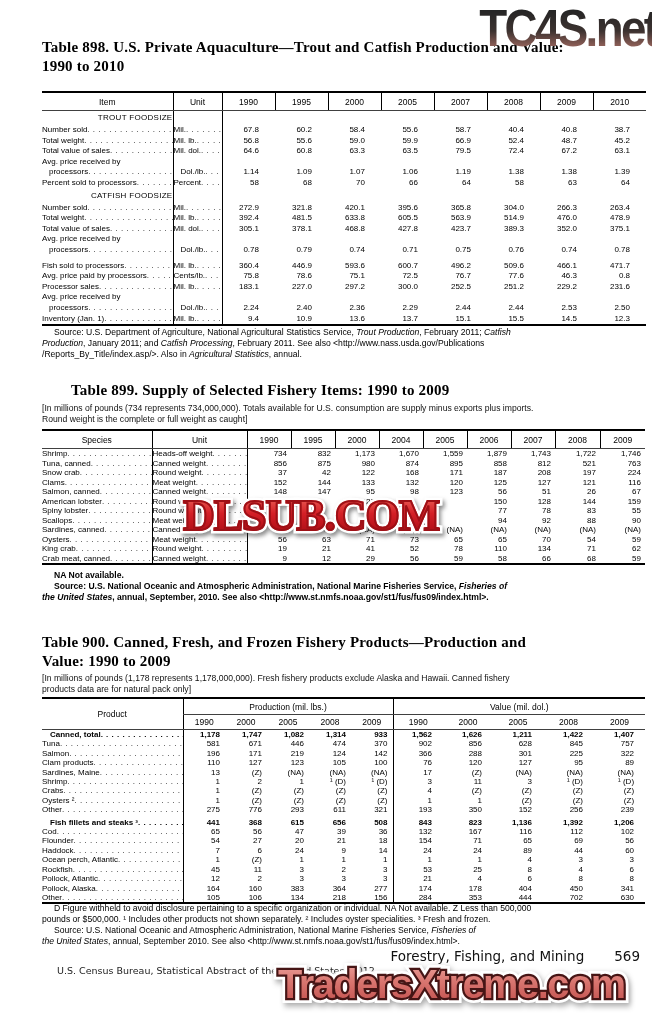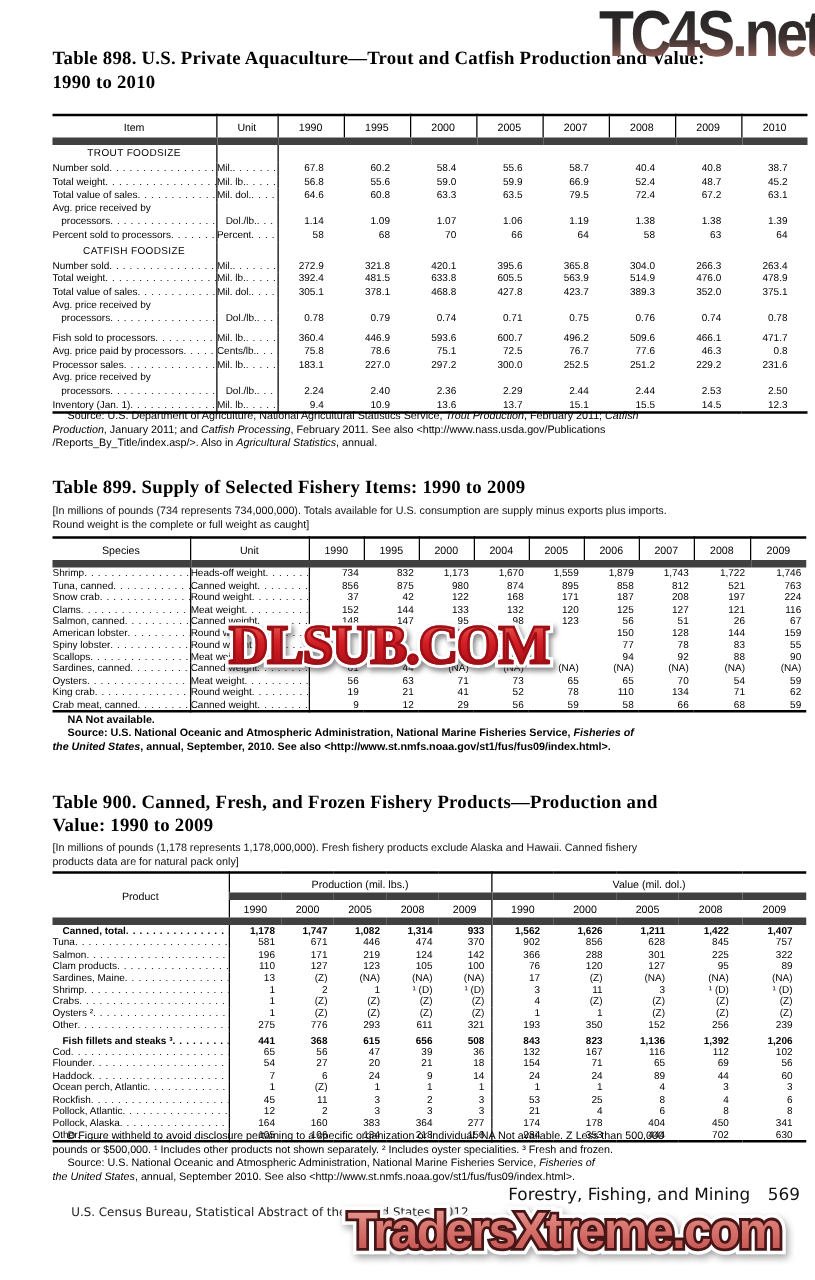--- a/index.html
+++ b/index.html
@@ -10,24 +10,24 @@
   .t-title{position:absolute;left:42px;width:575px;
            font-family:"Liberation Serif",serif;font-weight:bold;
            font-size:15px;line-height:18.5px;letter-spacing:.2px;}
   .bracket{position:absolute;left:42px;width:590px;font-size:8.6px;line-height:11px;color:#111;}
 
   
   table{border-collapse:collapse;table-layout:fixed;position:absolute;left:42px;
         border-top:2px solid #000;border-bottom:2px solid #000;}
   th,td{margin:0;padding:0;font-size:8px;vertical-align:bottom;overflow:hidden;white-space:nowrap;}
   thead th{font-weight:normal;font-size:8.5px;text-align:center;vertical-align:middle;
-           border-bottom:6px solid #404040;}
+           border-bottom:1px solid #404040;}
   .vl{border-left:1px solid #000;}
   .num{text-align:right;}
-  .secrow td{text-align:center;letter-spacing:.3px;}
+  .secrow td{text-align:right;letter-spacing:.3px;}
   .lab{display:flex;align-items:baseline;overflow:hidden;}
   .lab .t{white-space:nowrap;}
   .lab .d{flex:1 1 auto;overflow:hidden;white-space:nowrap;}
   .lab .d::after{content:" . . . . . . . . . . . . . . . . . . . . . . . . . . . . . . . . . . . . . . . . . . .";
                  letter-spacing:.5px;}
   .ind .lab{padding-left:7px;}
   .boldrow td{font-weight:bold;}
 
   #tbl898{top:91px;width:604px;}
   #tbl898 td{height:10.6px;line-height:10.6px;}
@@ -48,21 +48,21 @@
   #tbl900 .gaprow td{height:3px;}
   #tbl900 td.pnum{padding-right:5px;}
   #tbl900 td.vnum{padding-right:11px;}
 
   .notes{position:absolute;left:42px;width:592px;font-size:8.6px;line-height:11px;}
   .srcline.first{text-indent:12px;}
 
   
   .sect-footer{position:absolute;top:948px;right:12px;font-family:"DejaVu Sans",sans-serif;
                font-size:13.5px;color:#111;}
-  .sect-footer .pg{margin-left:14px;}
+  .sect-footer .pg{margin-left:30px;}
   .census{position:absolute;left:57px;top:965px;font-family:"DejaVu Sans",sans-serif;
           font-size:9.5px;color:#222;}
 
   
   .wm-top{position:absolute;top:-2px;right:-4px;
           font-family:"Liberation Sans",sans-serif;font-weight:900;font-size:52px;line-height:60px;
           letter-spacing:-3px;transform:scaleX(.88);transform-origin:right top;
           background:linear-gradient(180deg,#252525 20%,#3c3230 55%,#93625a 82%,#a4756c 100%);
           -webkit-background-clip:text;background-clip:text;color:transparent;z-index:5;}
   .wm-stack{position:absolute;z-index:6;}
@@ -517,21 +517,21 @@
         </tr>
       </tbody>
   </table>
 
   <div class="notes" style="top:327px;" id="src898">
       <div class="srcline first"><span>Source: U.S. Department of Agriculture, National Agricultural Statistics Service, </span><i>Trout Production</i><span>, February 2011; </span><i>Catfish</i></div>
       <div class="srcline"><i>Production</i><span>, January 2011; and </span><i>Catfish Processing</i><span>, February 2011. See also &lt;http://www.nass.usda.gov/Publications</span></div>
       <div class="srcline"><span>/Reports_By_Title/index.asp/&gt;. Also in </span><i>Agricultural Statistics</i><span>, annual.</span></div>
     </div>
 
-  <div class="t-title" style="top:381px;">Table 899. Supply of Selected Fishery Items: 1990 to 2009</div>
+  <div class="t-title" style="top:381px;margin-left:29px;">Table 899. Supply of Selected Fishery Items: 1990 to 2009</div>
   <div class="bracket" style="top:403px;">
     <div>[In millions of pounds (734 represents 734,000,000). Totals available for U.S. consumption are supply minus exports plus imports.</div>
     <div>Round weight is the complete or full weight as caught]</div>
   </div>
 
   <table id="tbl899">
     <colgroup>
         <col style="width:110px">
         <col style="width:95px">
       <col style="width:44px">

